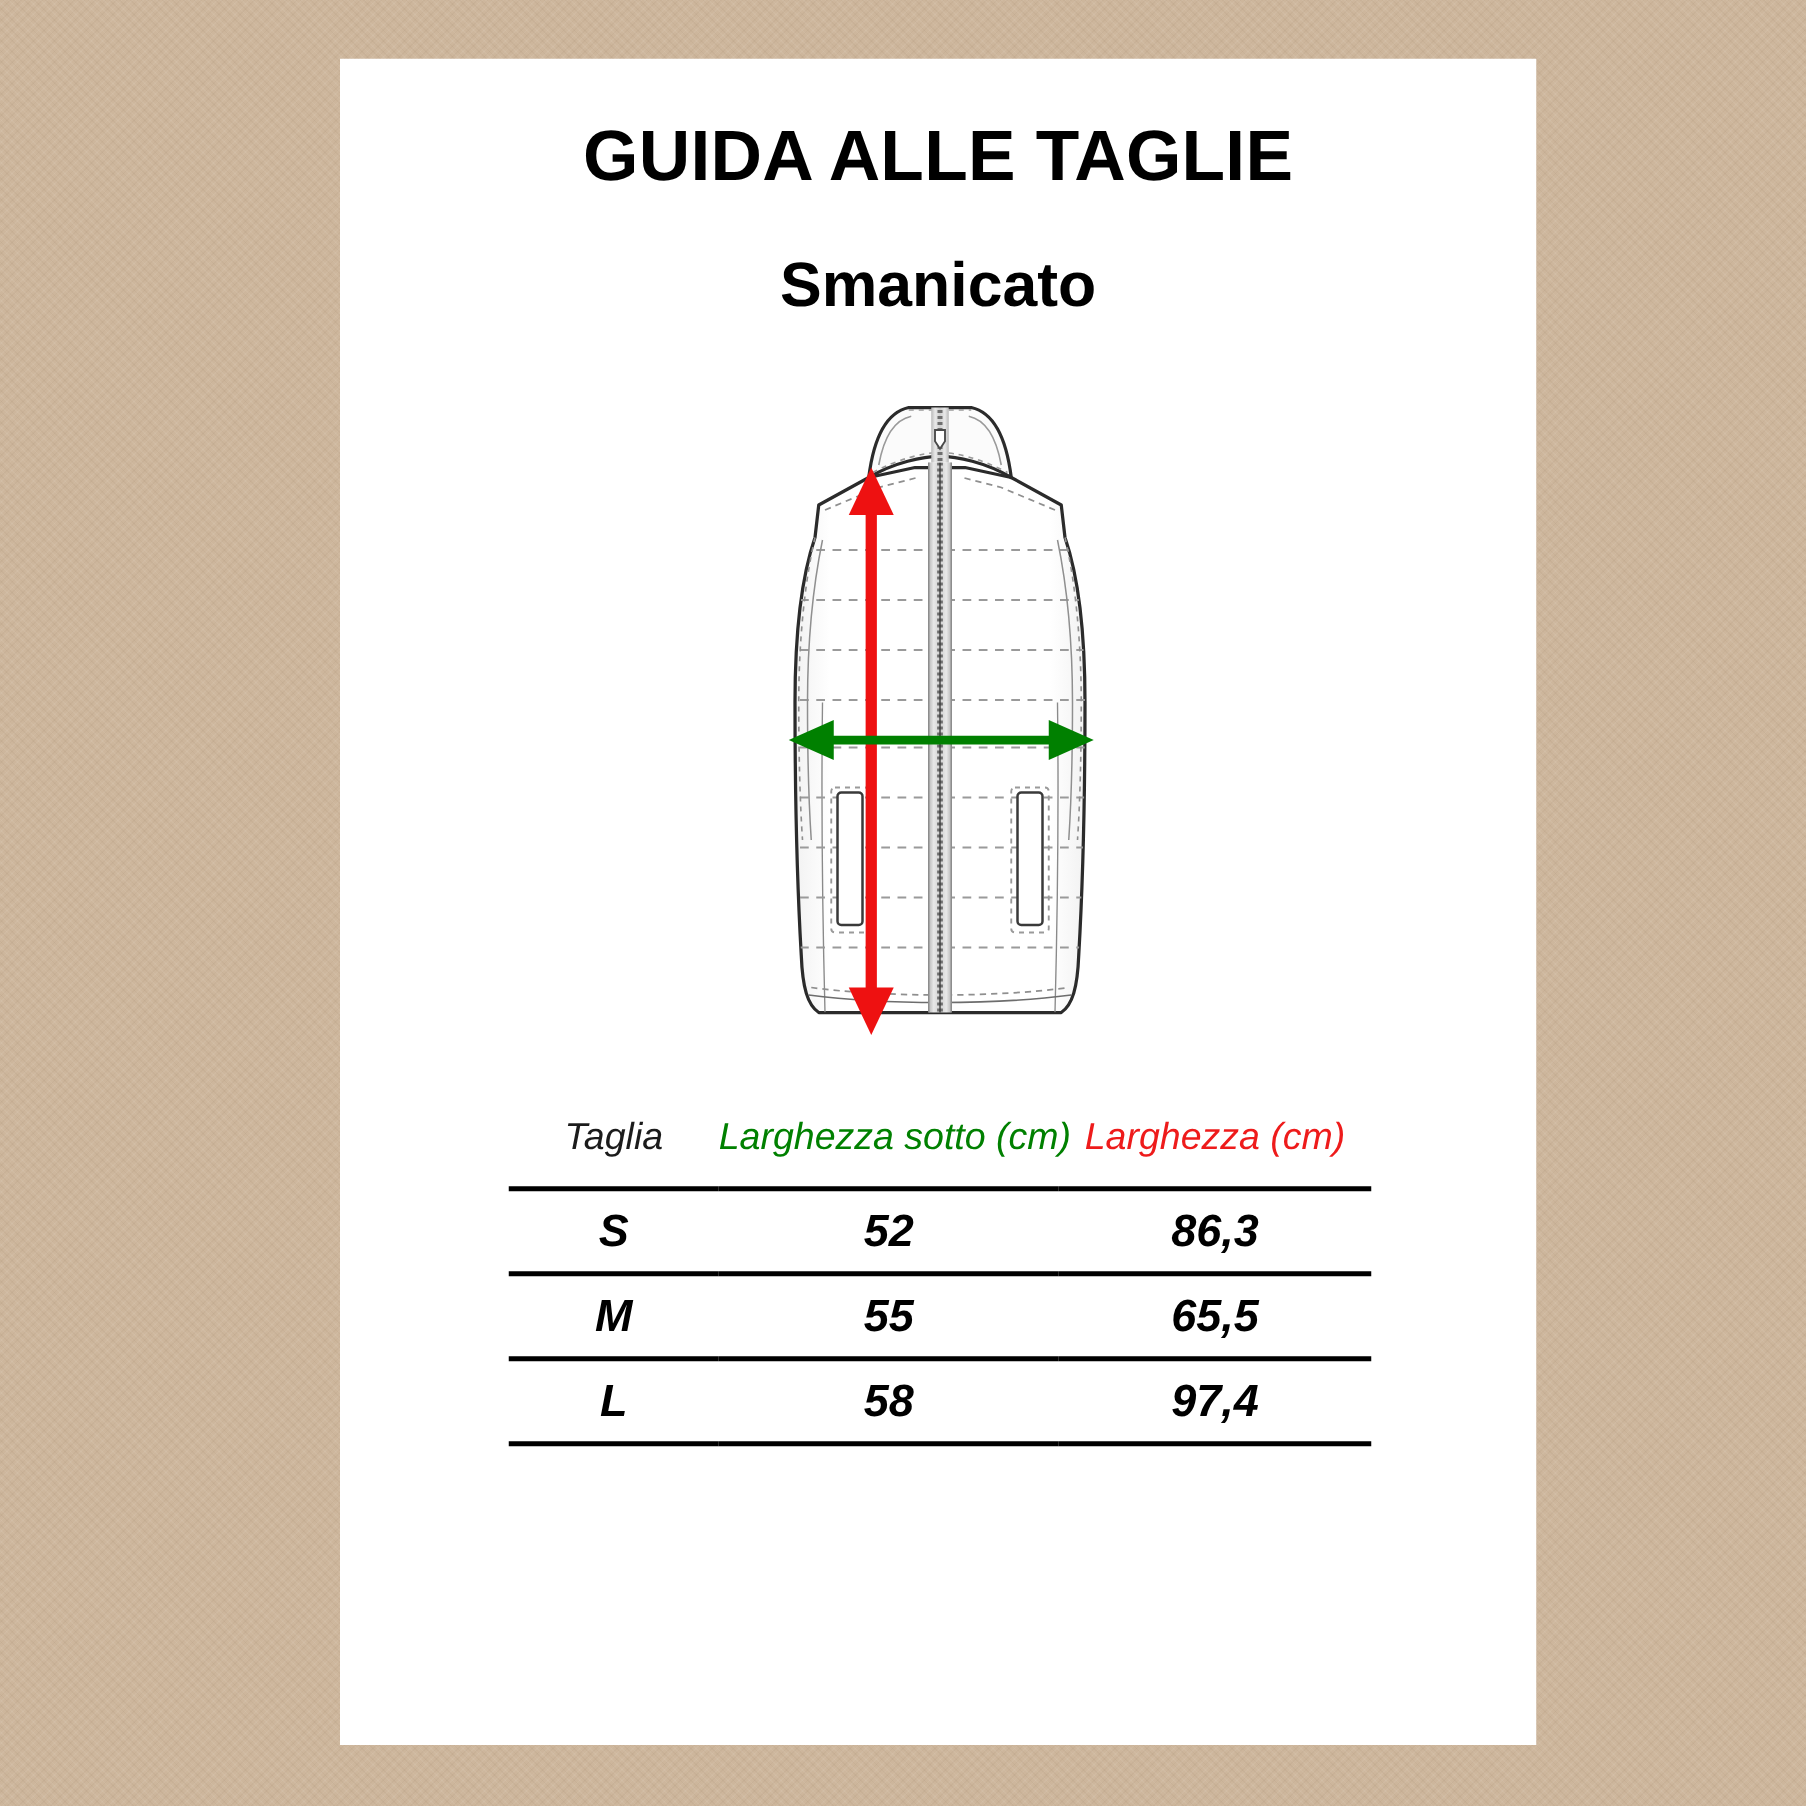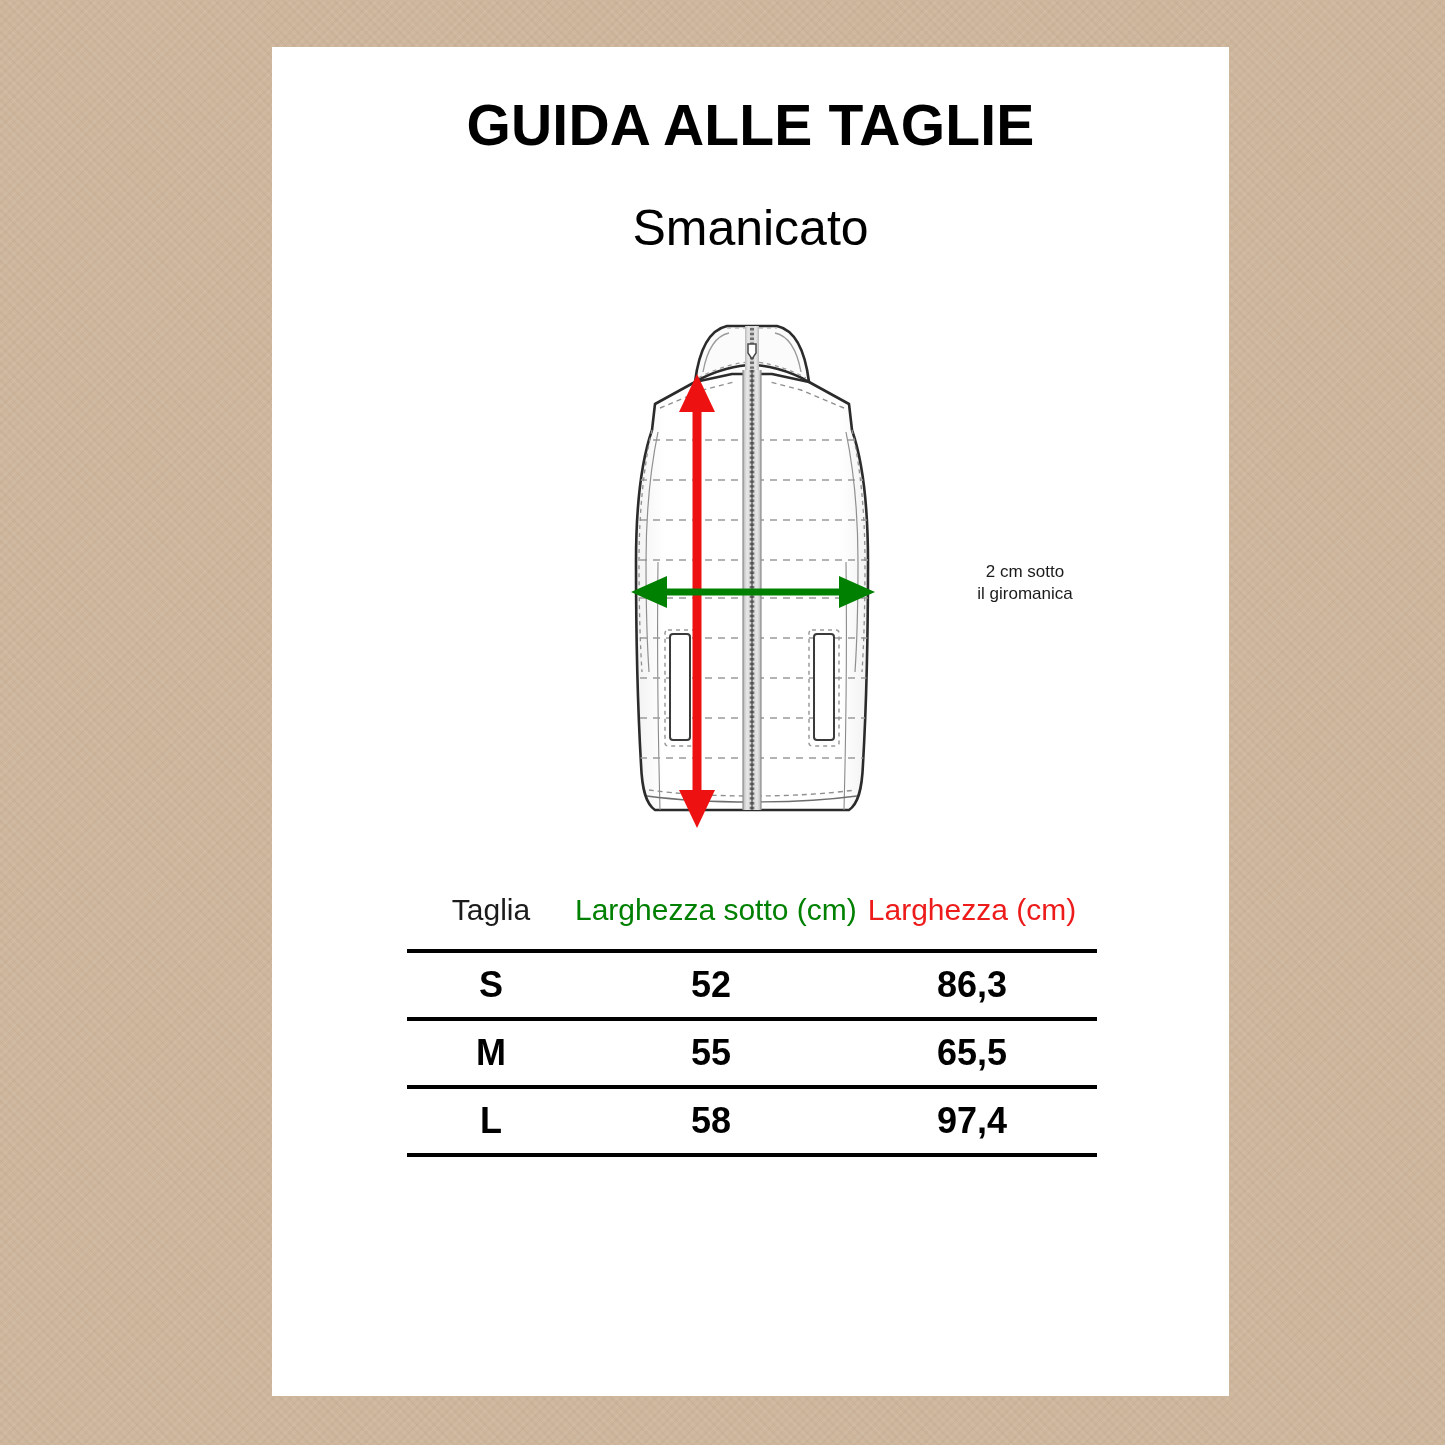--- a/index.html
+++ b/index.html
@@ -65,21 +65,21 @@
     color: #000000;
     white-space: nowrap;
   }
   #subtitle {
     position: absolute;
     left: 0;
     top: 152px;
     width: 957px;
     text-align: center;
     font-size: 50px;
-    font-weight: 400;
+    font-weight: 700;
     color: #000000;
     white-space: nowrap;
   }
 
   
   #illustration {
     position: absolute;
     left: 255px;
     top: 265px;
     width: 450px;
@@ -107,20 +107,21 @@
   #size-table {
     position: absolute;
     left: 135px;
     top: 846px;
     width: 690px;
   }
   table.sizes {
     width: 690px;
     border-collapse: collapse;
     table-layout: fixed;
+    font-style: italic;
   }
   table.sizes col.c-size { width: 168px; }
   table.sizes col.c-chest { width: 272px; }
   table.sizes col.c-len { width: 250px; }
 
   table.sizes thead th {
     font-size: 30px;
     font-weight: 400;
     text-align: center;
     padding: 0 0 22px 0;
@@ -278,24 +279,20 @@
       </g>
 
       <g>
         <line x1="122" y1="280" x2="330" y2="280" stroke="#008000" stroke-width="7"></line>
         <path d="M104,280 L140,264 L140,296 Z" fill="#008000"></path>
         <path d="M348,280 L312,264 L312,296 Z" fill="#008000"></path>
       </g>
     </svg>
   </div>
 
-  <div id="chest-note">
-    <div>2 cm sotto</div>
-    <div>il giromanica</div>
-  </div>
 
   <div id="size-table">
     <table class="sizes">
       <colgroup>
         <col class="c-size">
           <col class="c-chest">
           <col class="c-len">
       </colgroup>
       <thead>
         <tr>

